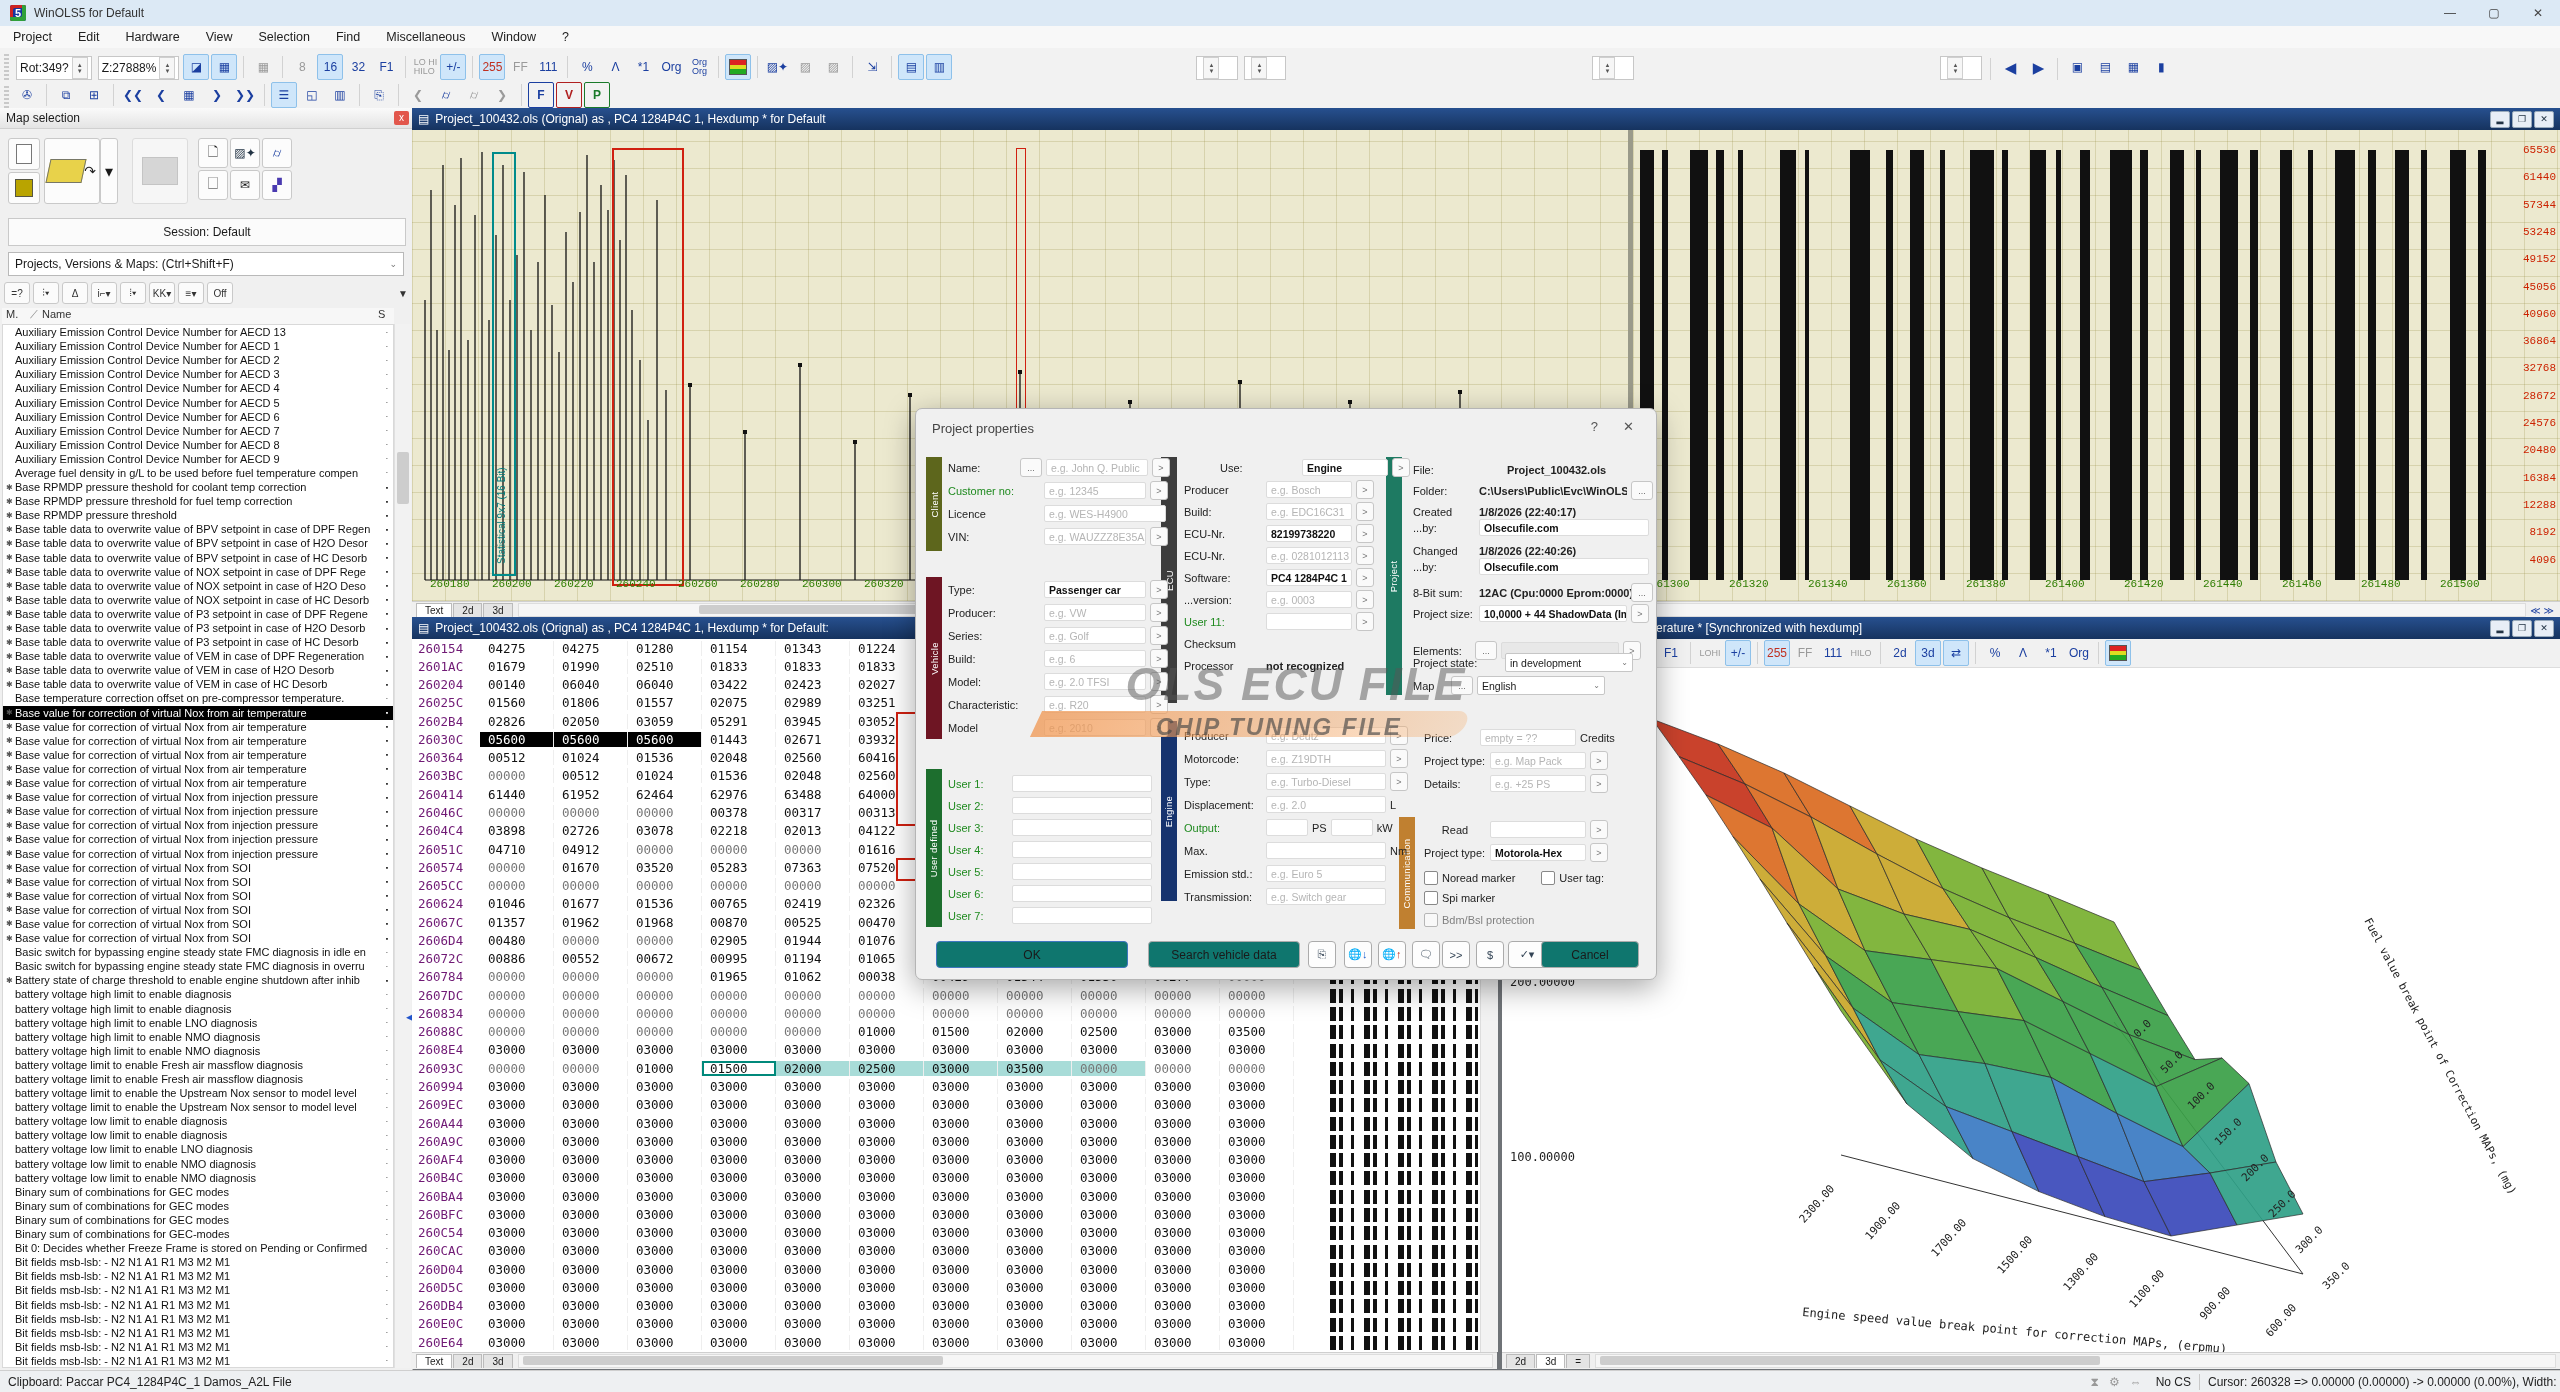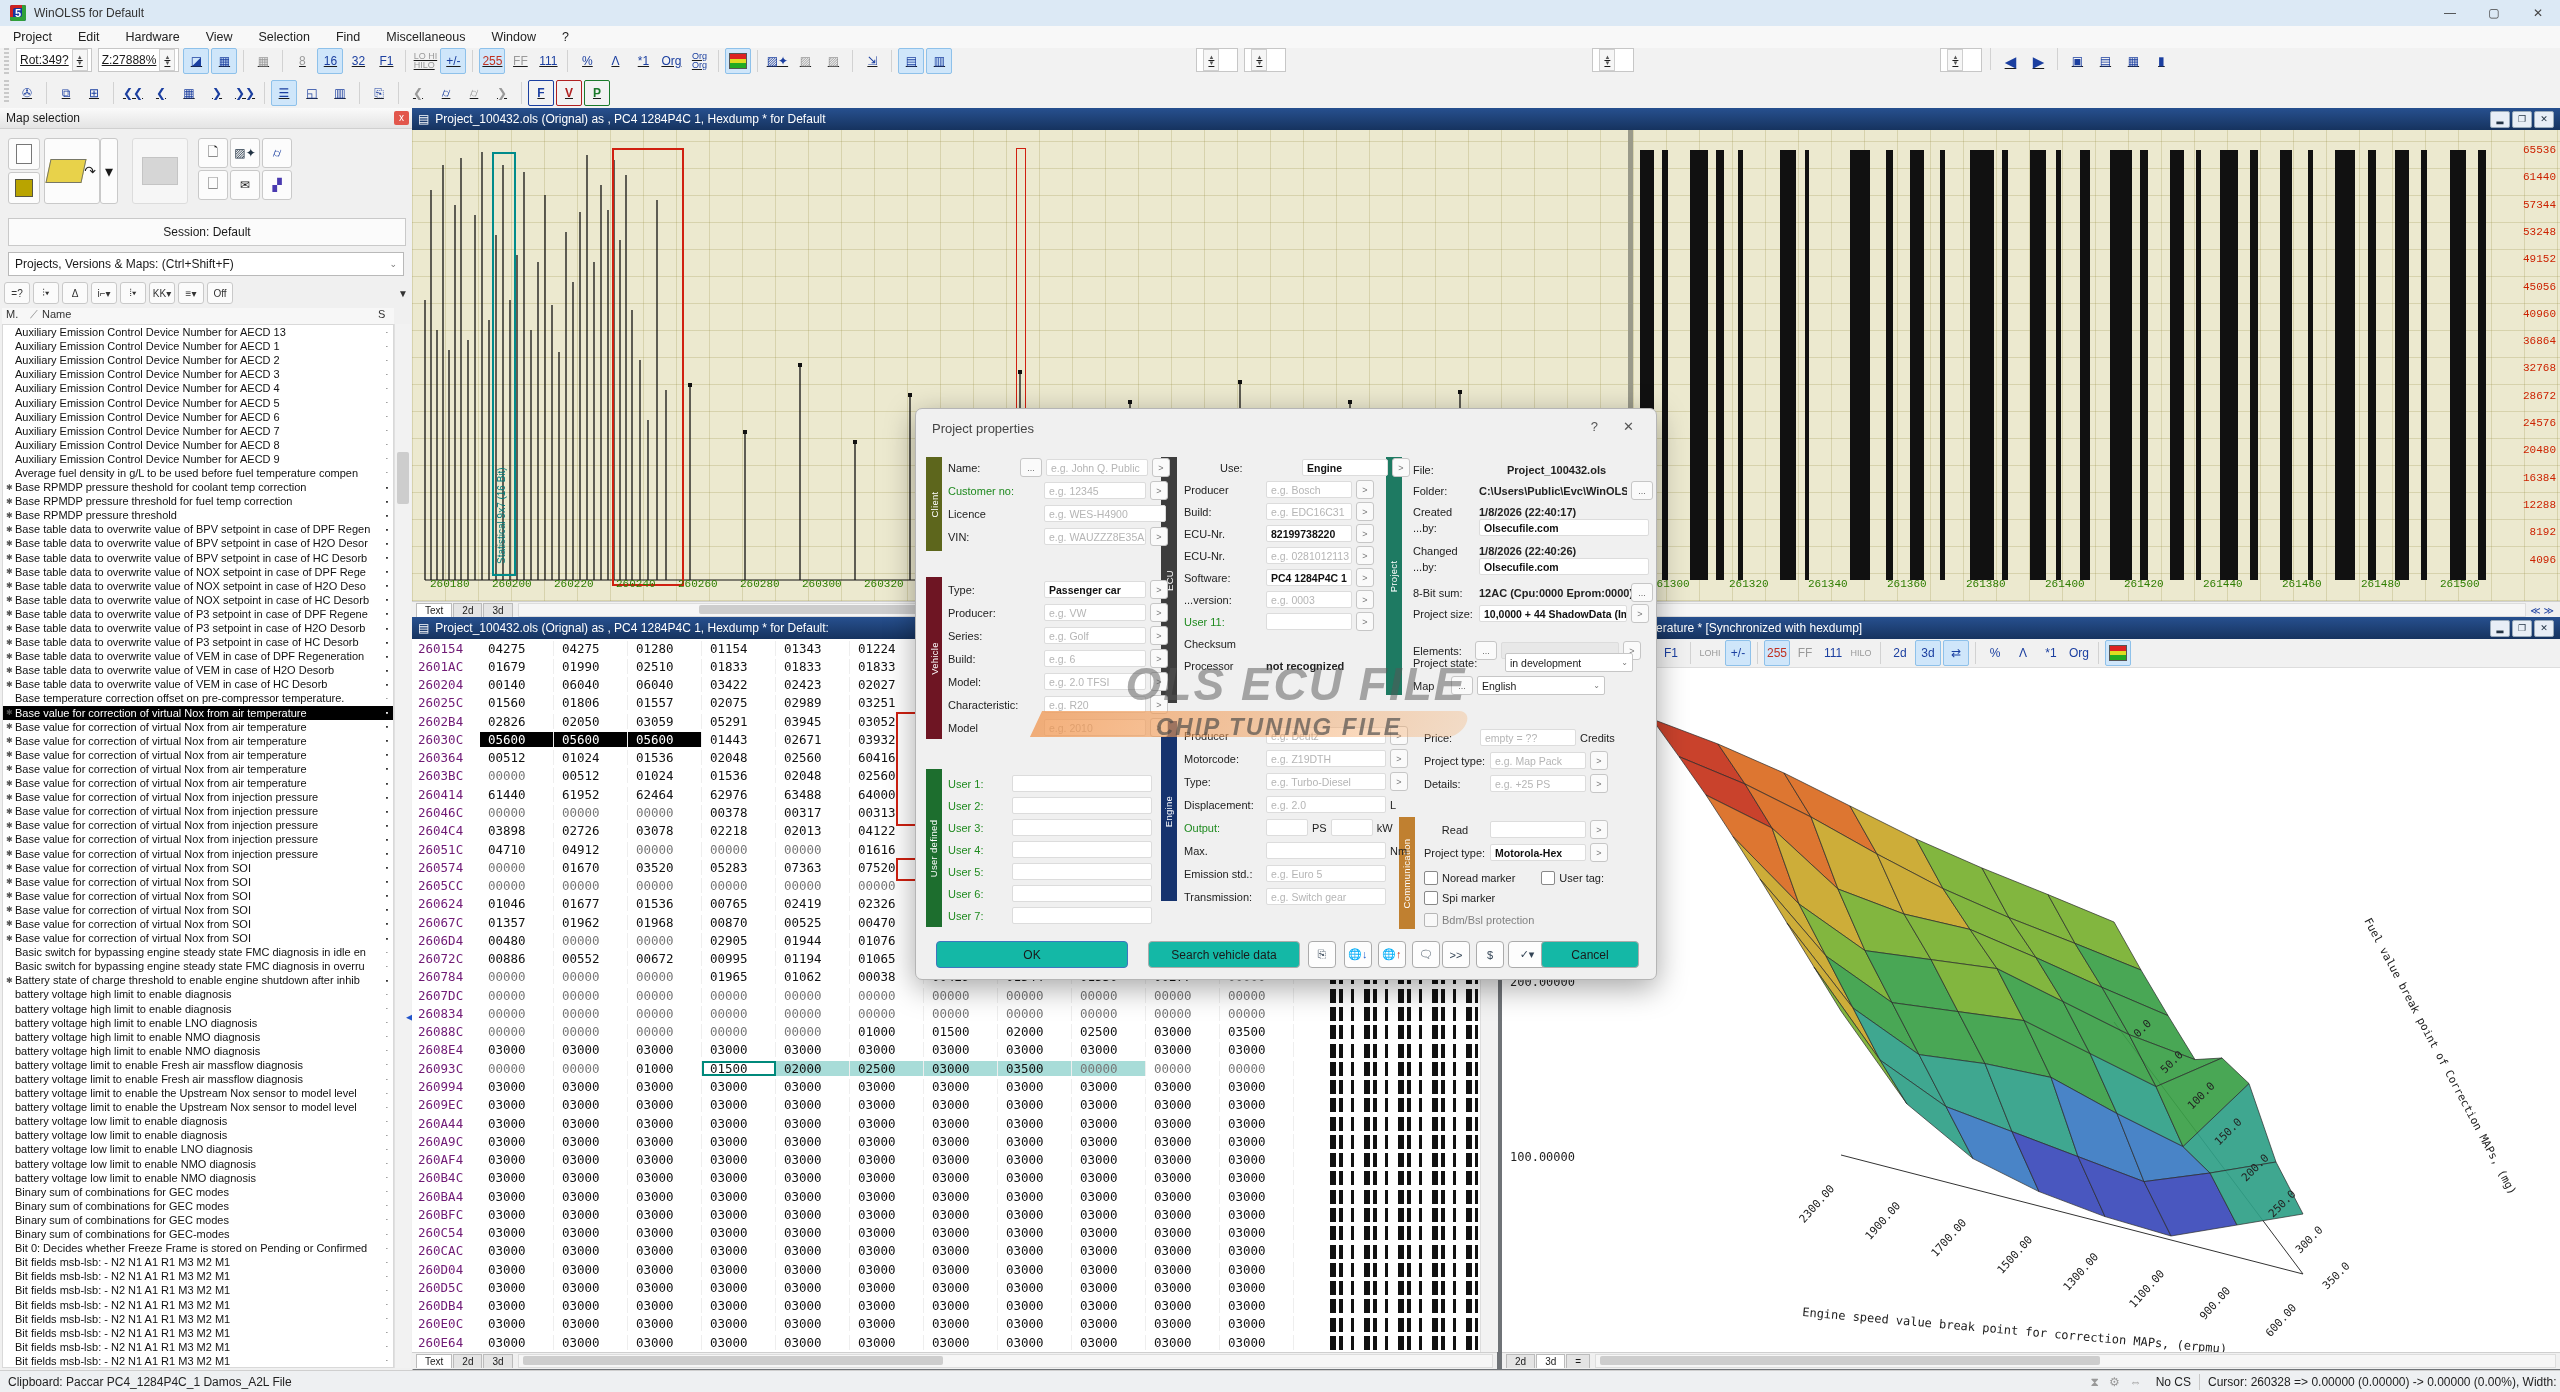--- a/index.html
+++ b/index.html
@@ -11,21 +11,21 @@
   #titlebar{left:0;top:0;width:2560px;height:26px;background:#dce9f5;border-bottom:1px solid #c4d4e4;
             display:flex;align-items:center;font-size:12px;color:#333;}
   #app-icon{width:16px;height:16px;margin:0 8px 0 10px;background:#1535a0;color:#fff;font-weight:bold;
             font-size:11px;text-align:center;line-height:16px;border-radius:2px;
             box-shadow:inset -4px -4px 0 #2fa03a, inset 3px 3px 0 #c22;}
   .capbtn{width:44px;height:25px;text-align:center;line-height:25px;color:#444;font-size:12px;}
   #titlebar .spacer{flex:1;}
   #menubar{left:0;top:26px;width:2560px;height:22px;background:#f8f8f8;border-bottom:1px solid #e3e3e3;
            display:flex;align-items:center;font-size:12.5px;color:#222;}
   .menu-item{padding:0 13px;line-height:22px;}
-  .toolbar{background:#f2f2f2;border-bottom:4px solid #14b8a6;display:flex;align-items:flex-start;text-decoration:underline;}
+  .toolbar{background:#f2f2f2;border-bottom:4px solid #14b8a6;display:flex;align-items:flex-end;}
   #toolbar1{left:0;top:48px;width:2560px;height:32px;}
   #toolbar2{left:0;top:80px;width:2560px;height:28px;}
   .grip{width:5px;height:80%;margin:0 4px;background:repeating-linear-gradient(0deg,#c9c9c9 0 2px,transparent 2px 4px);}
   .tsep{width:1px;height:22px;background:#d2d2d2;margin:0 5px;}
   .tbtn{min-width:24px;height:24px;margin:0 1px;display:flex;align-items:center;justify-content:center;
         font-size:12px;color:#1b3fa0;border:1px solid transparent;border-radius:2px;white-space:pre;line-height:1;}
   .tbtn.act{background:#cfe6fa;border-color:#8ec1ea;}
   .tbtn.dim{color:#9a9a9a;}
   .tbtn.red{color:#c03020;}
   .tbtn.small{font-size:9px;}
@@ -126,21 +126,21 @@
   .fld.ph{color:#b5b5b5;}
   .fld.val{font-weight:bold;}
   .gobtn{width:16px;height:17px;border:1px solid #c6c6c6;border-radius:3px;background:#fafafa;color:#777;
          font-size:9px;display:flex;align-items:center;justify-content:center;}
   .dots{width:20px;height:17px;border:1px solid #c6c6c6;border-radius:3px;background:#fafafa;color:#666;
         font-size:9px;display:flex;align-items:center;justify-content:center;}
   .combo{height:19px;background:#fff;border:1px solid #c6c6c6;border-radius:2px;font-size:10.5px;display:flex;
          align-items:center;padding:0 4px;box-sizing:border-box;}
   .combo .chev{margin-left:auto;color:#777;font-size:8px;}
   .cb{width:12px;height:12px;border:1px solid #888;background:#fff;border-radius:2px;}
-  .dbtn{height:25px;border:1px solid #ababab;border-radius:4px;background:#14b8a6;font-size:12px;
+  .dbtn{height:25px;border:1px solid #ababab;border-radius:4px;background:#0f766e;font-size:12px;
         display:flex;align-items:center;justify-content:center;}
   .dbtn.primary{border:1.5px solid #3f76bf;}
   .ibtn{width:26px;height:25px;border:1px solid #ababab;border-radius:4px;background:#fdfdfd;font-size:11px;
         display:flex;align-items:center;justify-content:center;color:#345;}
   #wm1{position:absolute;left:100px;top:248px;width:560px;text-align:center;font-size:46px;font-style:italic;
        font-weight:bold;color:rgba(85,85,85,.5);letter-spacing:2px;pointer-events:none;}
   #wm-swoosh{position:absolute;left:120px;top:302px;width:430px;height:26px;pointer-events:none;
        background:linear-gradient(90deg,rgba(240,150,80,.75),rgba(245,180,120,.35));border-radius:0 13px 13px 0;transform:skewX(-25deg);}
   #wm2{position:absolute;left:240px;top:304px;width:420px;font-size:24px;font-style:italic;font-weight:bold;
        color:rgba(70,70,70,.65);letter-spacing:2px;pointer-events:none;}

